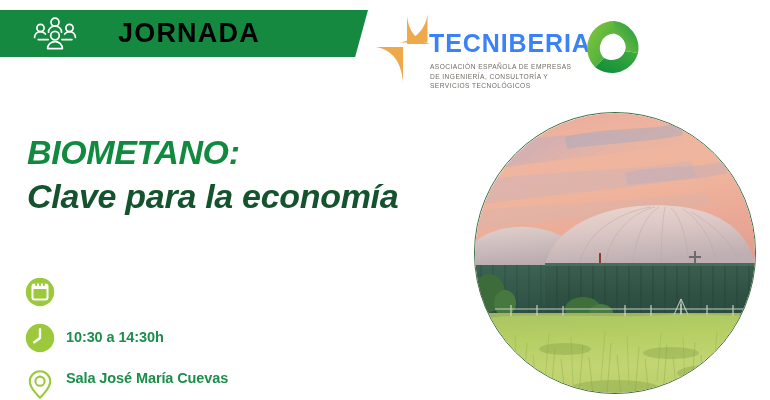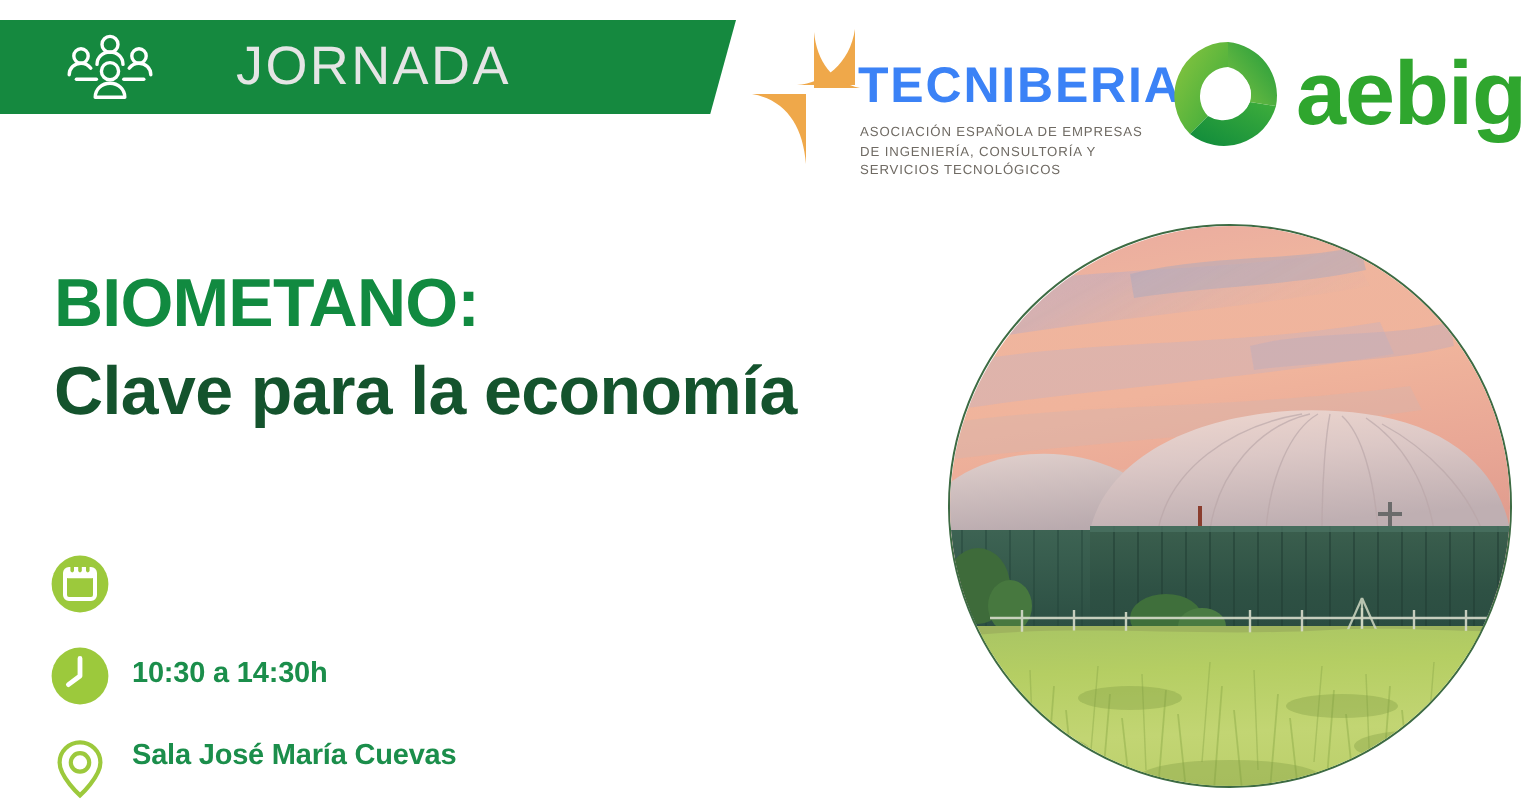--- a/index.html
+++ b/index.html
@@ -36,23 +36,23 @@
     left: 32px;
     top: 7px;
     width: 46px;
     height: 34px;
   }
   .banner-title {
     position: absolute;
     left: 118px;
     top: 7px;
     font-size: 27px;
-    font-weight: normal;
+    font-weight: bold;
     letter-spacing: 1.2px;
-    color: #e5e5e5;
+    color: #000000;
     line-height: 33px;
   }
 
   
   .tecniberia {
     position: absolute;
     left: 374px;
     top: 11px;
     width: 205px;
     height: 85px;
@@ -110,20 +110,21 @@
     color: #2FA62E;
     line-height: 50px;
   }
 
   
   .headline {
     position: absolute;
     left: 27px;
     top: 133px;
     width: 420px;
+    font-style: italic;
   }
   .headline-main {
     font-size: 34px;
     font-weight: bold;
     color: #118A40;
     letter-spacing: -0.4px;
     line-height: 38px;
     margin: 0;
   }
   .headline-sub {
@@ -242,21 +243,20 @@
             <stop offset="0" stop-color="#7DC242"></stop>
             <stop offset="1" stop-color="#1E9A3C"></stop>
           </linearGradient>
         </defs>
         <path d="M28 1 A27 27 0 0 0 9 47 L18 38 A14.5 14.5 0 0 1 28 13.5 Z" fill="url(#swirlA)"></path>
         <path d="M9 47 A27 27 0 0 0 52 33 L39 31 A14.5 14.5 0 0 1 18 38 Z" fill="url(#swirlB)"></path>
         <path d="M52 33 A27 27 0 0 0 28 1 L28 13.5 A14.5 14.5 0 0 1 39 31 Z" fill="url(#swirlC)"></path>
         <circle cx="28" cy="27" r="11.5" fill="#ffffff"></circle>
       </svg>
     </span>
-    <span class="aebig-word">aebig</span>
   </div>
 
   <div class="headline">
     <div class="headline-main">BIOMETANO:</div>
     <div class="headline-sub">
       <span>Clave para la economía</span>
     </div>
   </div>
 
   <div class="info">

